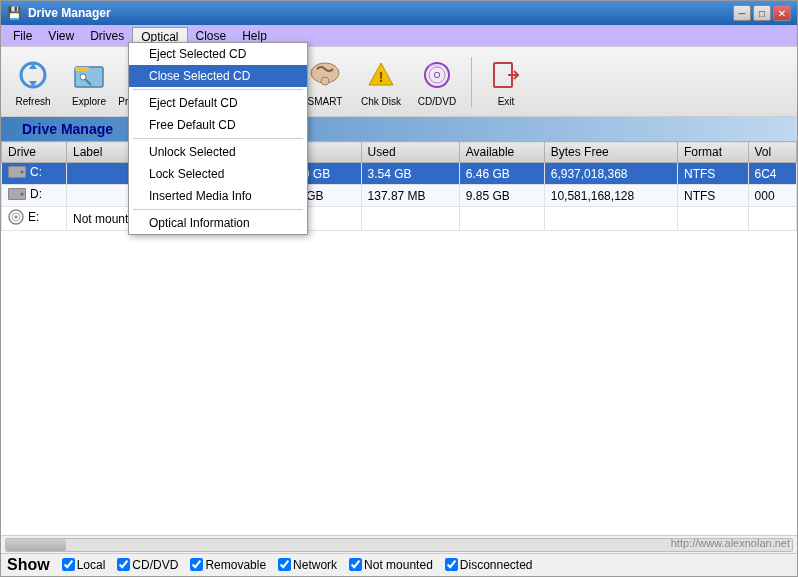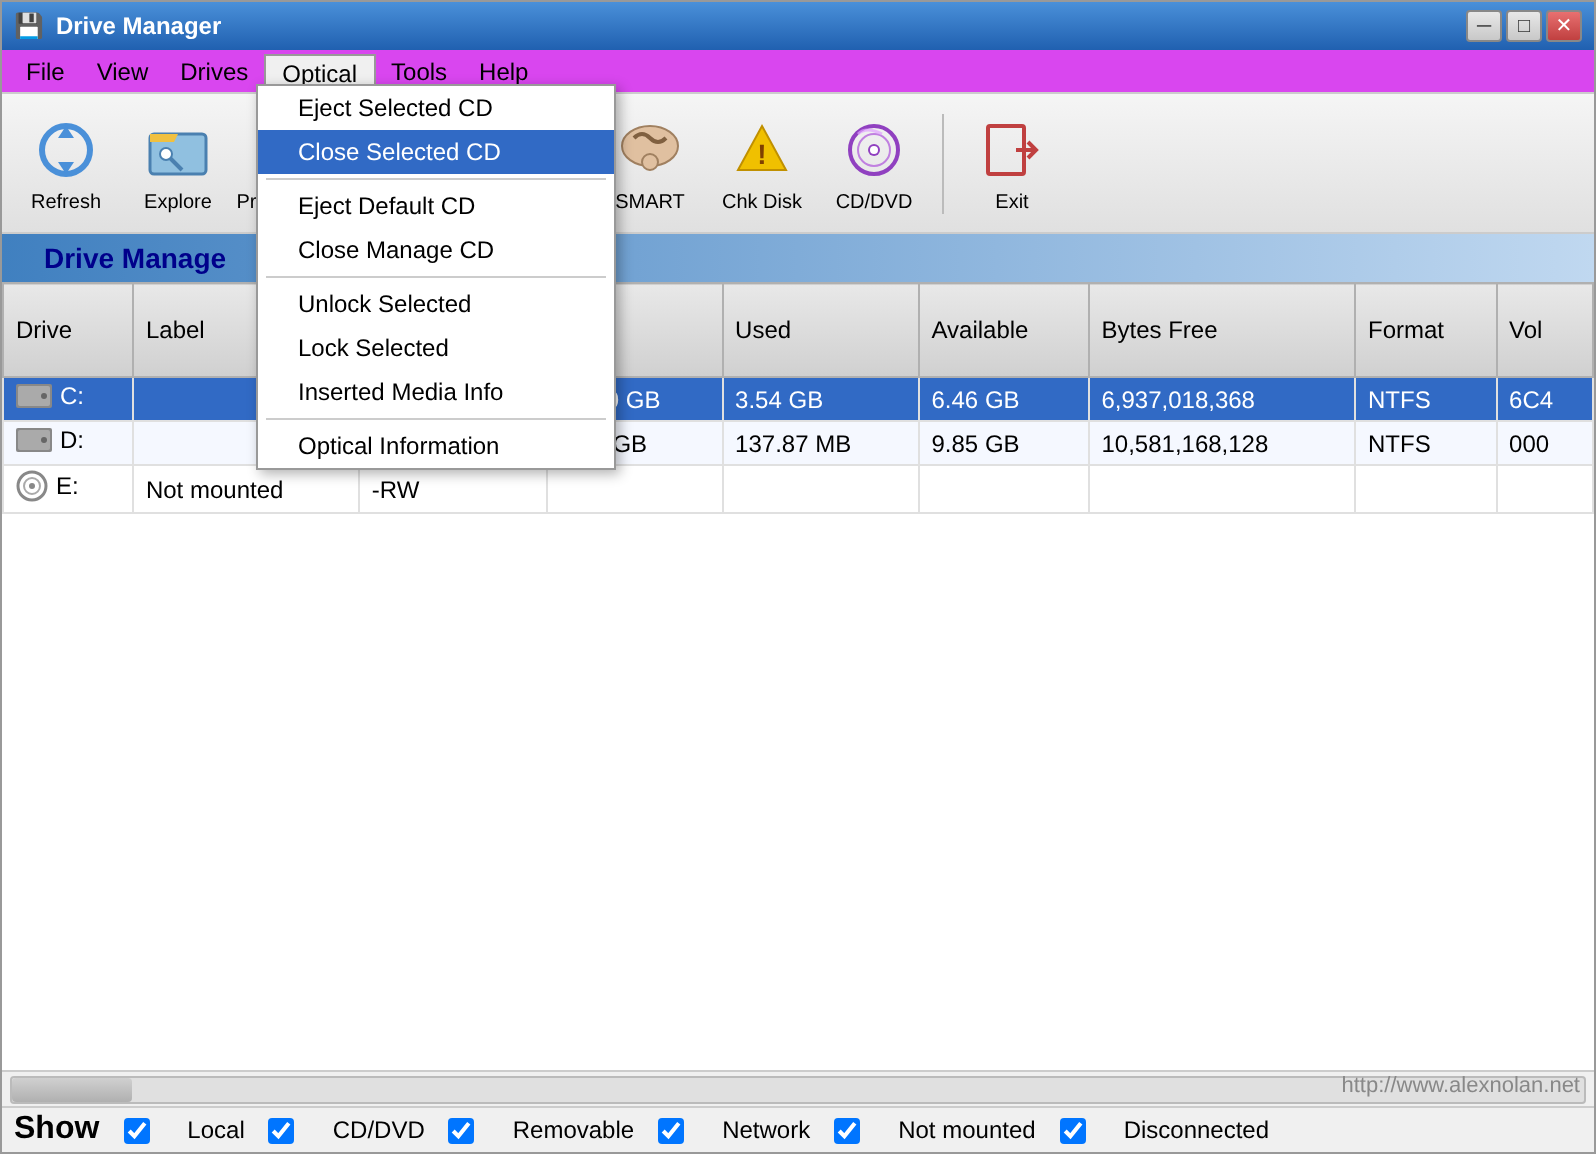--- a/index.html
+++ b/index.html
@@ -58,21 +58,21 @@
       cursor: pointer;
       color: #333;
     }
     .title-btn.close-btn {
       background: linear-gradient(to bottom, #e87070, #c04040);
       color: white;
     }
 
     
     .menu-bar {
-      background: #d946ef;
+      background: #c4b5fd;
       border-bottom: 1px solid #ccc;
       display: flex;
       padding: 2px 4px;
       height: 22px;
     }
     .menu-item {
       padding: 2px 8px;
       cursor: pointer;
       color: #000;
     }
@@ -152,21 +152,21 @@
       background: white;
     }
     table {
       width: 100%;
       border-collapse: collapse;
       font-size: 12px;
     }
     thead th {
       background: linear-gradient(to bottom, #e8e8e8, #d0d0d0);
       border: 1px solid #b0b0b0;
-      padding: 16px 6px;
+      padding: 3px 6px;
       text-align: left;
       white-space: nowrap;
       font-weight: normal;
     }
     tbody tr {
       background: white;
     }
     tbody tr:nth-child(even) {
       background: #f5f8ff;
     }
@@ -209,22 +209,22 @@
       display: flex;
       align-items: center;
       gap: 12px;
     }
     .status-label {
       font-weight: bold;
       font-size: 16px;
     }
     .checkbox-item {
       display: flex;
-      align-items: flex-end;
-      gap: 19px;
+      align-items: flex-start;
+      gap: 2px;
     }
     .checkbox-item input[type="checkbox"] {
       width: 13px;
       height: 13px;
     }
 
     
     .dropdown-menu {
       position: absolute;
       top: 42px;
@@ -276,21 +276,21 @@
       <div class="title-btn">□</div>
       <div class="title-btn close-btn">✕</div>
     </div>
   </div>
 
   <div class="menu-bar">
     <div class="menu-item">File</div>
     <div class="menu-item">View</div>
     <div class="menu-item">Drives</div>
     <div class="menu-item active">Optical</div>
-    <div class="menu-item">Tools</div>
+    <div class="menu-item">Close</div>
     <div class="menu-item">Help</div>
   </div>
 
   <div class="toolbar">
     <div class="toolbar-btn">
       <div class="toolbar-icon">
         <svg width="32" height="32" viewBox="0 0 32 32">
           <circle cx="16" cy="16" r="12" fill="none" stroke="#4a90d9" stroke-width="3"></circle>
           <path d="M16 4 L20 10 L12 10 Z" fill="#4a90d9"></path>
           <path d="M16 28 L12 22 L20 22 Z" fill="#4a90d9"></path>
@@ -506,21 +506,21 @@
       </label>
     </div>
   </div>
 </div>
 
 <div class="dropdown-menu">
   <div class="dropdown-item">Eject Selected CD</div>
   <div class="dropdown-item highlighted">Close Selected CD</div>
   <div class="dropdown-separator"></div>
   <div class="dropdown-item">Eject Default CD</div>
-  <div class="dropdown-item">Close Manage CD</div>
+  <div class="dropdown-item">Free Default CD</div>
   <div class="dropdown-separator"></div>
   <div class="dropdown-item">Unlock Selected</div>
   <div class="dropdown-item">Lock Selected</div>
   <div class="dropdown-item">Inserted Media Info</div>
   <div class="dropdown-separator"></div>
   <div class="dropdown-item">Optical Information</div>
 </div>
 
 <div class="watermark">http://www.alexnolan.net</div>
 

